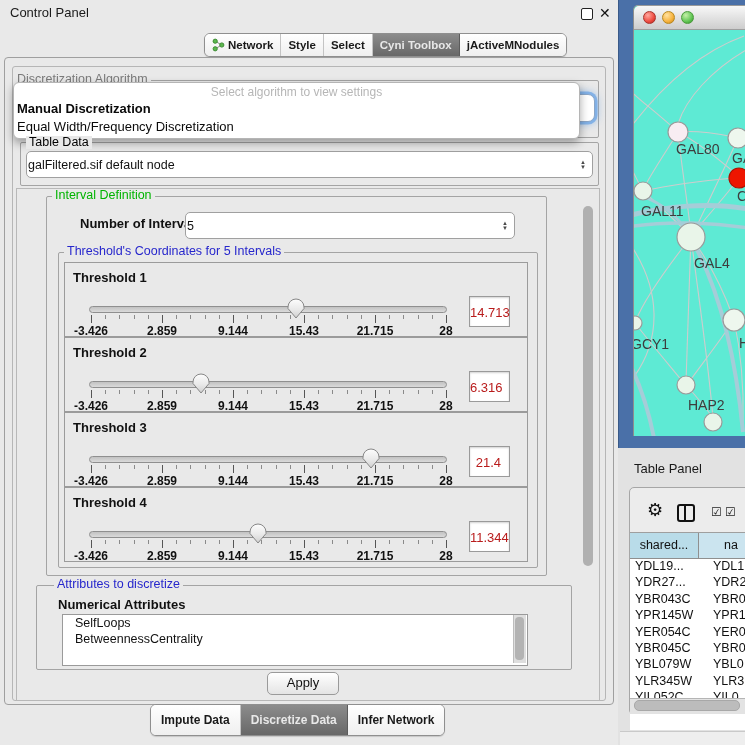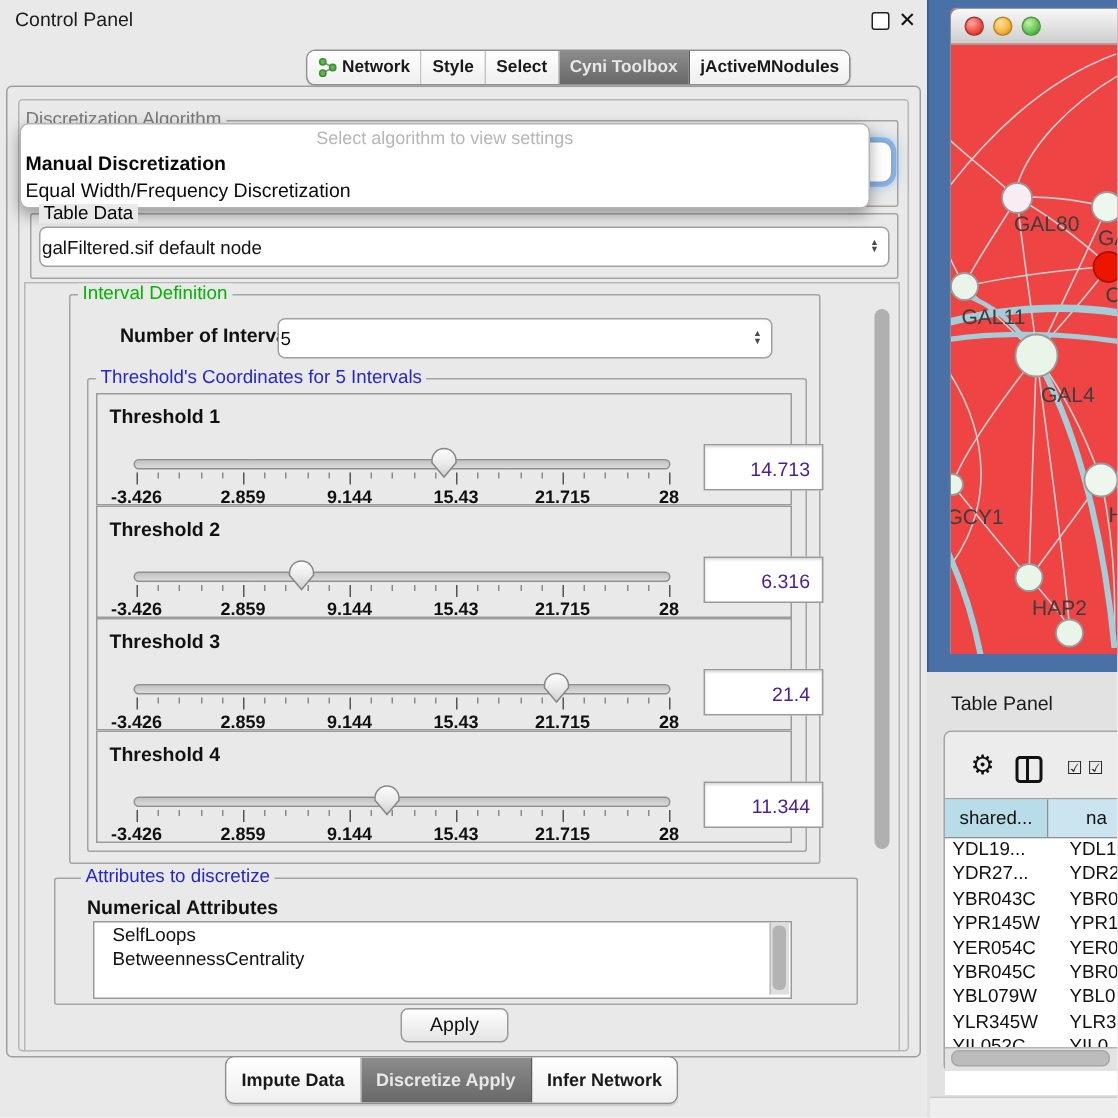--- a/index.html
+++ b/index.html
@@ -61,37 +61,37 @@
 
   .tpanel{position:absolute;left:64px;width:464px;height:75px;border:1px solid #9b9b9b;background:#e9e9e9;box-sizing:border-box;}
   .tlabel{position:absolute;left:8px;top:7px;font-size:13px;font-weight:bold;color:#111;}
   .track{position:absolute;left:24px;top:43px;width:358px;height:7px;border:1px solid #8f8f8f;border-radius:4px;background:linear-gradient(#c2c2c2,#dadada);box-sizing:border-box;}
   .knob{position:absolute;top:35px;width:18px;height:21px;}
   .ticks{position:absolute;left:24px;top:52px;width:358px;height:9px;}
   .tick{position:absolute;top:0;width:1px;height:4px;background:#8a8a8a;}
   .tick.major{height:8px;background:#555;}
   .ticklabels{position:absolute;left:24px;top:61px;width:358px;height:11px;}
   .ticklab{position:absolute;transform:translateX(-50%);font-size:12px;font-weight:bold;color:#111;white-space:nowrap;}
-  .valbox{position:absolute;left:404px;top:33px;width:80px;height:31px;background:#fff;border:1px solid #9a9a9a;
-    box-shadow:inset 0 1px 2px rgba(0,0,0,.18);font-size:13px;color:#4c1d95;text-align:right;line-height:31px;padding-right:8px;box-sizing:border-box;}
+  .valbox{position:absolute;left:404px;top:33px;width:41px;height:31px;background:#fff;border:1px solid #9a9a9a;
+    box-shadow:inset 0 1px 2px rgba(0,0,0,.18);font-size:13px;color:#b91c1c;text-align:right;line-height:31px;padding-right:8px;box-sizing:border-box;}
 
   #attr-group{left:36px;top:585px;width:534px;height:83px;}
   #attr-legend{left:54px;top:578px;}
   #numattr-label{left:58px;top:597px;font-size:13px;font-weight:bold;color:#111;}
   #attr-list{left:62px;top:614px;width:464px;height:50px;background:#fff;border:1px solid #9a9a9a;overflow:hidden;}
   .litem{font-size:12.5px;color:#111;line-height:16px;padding-left:12px;white-space:nowrap;}
   #attr-scroll-track{left:513px;top:615px;width:12px;height:48px;background:#dedede;border-left:1px solid #bdbdbd;}
   #attr-scroll-thumb{left:515px;top:617px;width:9px;height:43px;border-radius:4px;background:#b3b3b3;}
 
   #apply-btn{left:267px;top:672px;width:70px;height:21px;border:1px solid #9a9a9a;border-radius:5px;
     background:linear-gradient(#ffffff,#e4e4e4);font-size:13px;color:#111;text-align:center;line-height:20px;}
 
   
   #net-frame{left:618px;top:0;width:127px;height:448px;background:#4a70a8;border-left:1px solid #3a5a88;}
-  #mac-win{left:633px;top:5px;width:112px;height:430px;background:#ef4444;border-left:1px solid #8d8d8d;border-top:1px solid #9a9a9a;border-top-left-radius:5px;overflow:hidden;}
+  #mac-win{left:633px;top:5px;width:112px;height:430px;background:#5eead4;border-left:1px solid #8d8d8d;border-top:1px solid #9a9a9a;border-top-left-radius:5px;overflow:hidden;}
   #mac-titlebar{position:absolute;left:0;top:0;width:100%;height:23px;background:linear-gradient(#f8f8f8,#cdcdcd);border-bottom:1px solid #9e9e9e;border-top-left-radius:5px;}
   .light{position:absolute;top:5px;width:13px;height:13px;border-radius:50%;}
   #light-close{left:9px;background:radial-gradient(circle at 35% 30%,#ffa9a0,#ee4b40 60%,#b0241c);border:1px solid #a8332c;box-sizing:border-box;}
   #light-min{left:28px;background:radial-gradient(circle at 35% 30%,#ffe2a0,#f6b23d 60%,#c07f14);border:1px solid #b8881f;box-sizing:border-box;}
   #light-zoom{left:47px;background:radial-gradient(circle at 35% 30%,#c5f0a8,#61c554 60%,#2f8c28);border:1px solid #4a9a3a;box-sizing:border-box;}
   #net-canvas{position:absolute;left:0;top:24px;width:112px;height:406px;overflow:hidden;}
 
   #table-region{left:618px;top:448px;width:127px;height:297px;background:#e2e2e2;}
   #tp-title{left:634px;top:461px;font-size:13px;color:#1a1a1a;}
   #tp-box{left:629px;top:487px;width:120px;height:228px;background:#ececec;border:1px solid #a6a6a6;border-radius:5px 0 0 5px;box-sizing:border-box;}
@@ -398,21 +398,21 @@
   <div class="abs" id="attr-scroll-track"></div>
   <div class="abs" id="attr-scroll-thumb"></div>
 
   <div class="abs" id="apply-btn">Apply</div>
 
   <div class="abs seg" id="bottom-tabs">
       <div class="tab">
         <span>Impute Data</span>
       </div>
       <div class="tab selected">
-        <span>Discretize Apply</span>
+        <span>Discretize Data</span>
       </div>
       <div class="tab">
         <span>Infer Network</span>
       </div>
     </div>
 
   <div class="abs" id="net-frame"></div>
   <div class="abs" id="mac-win">
     <div id="mac-titlebar">
       <div class="light" id="light-close"></div>

